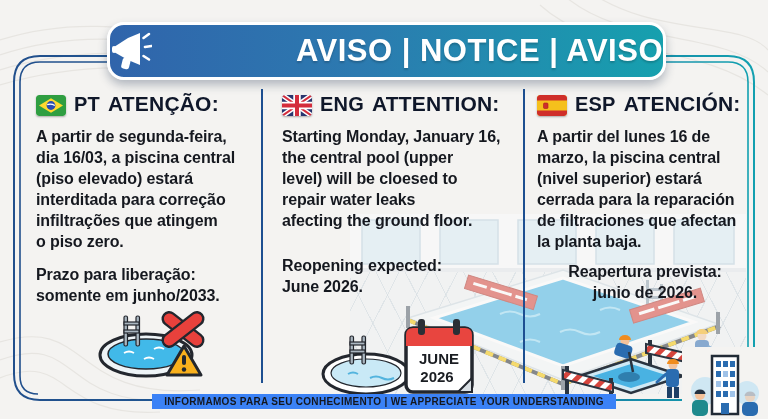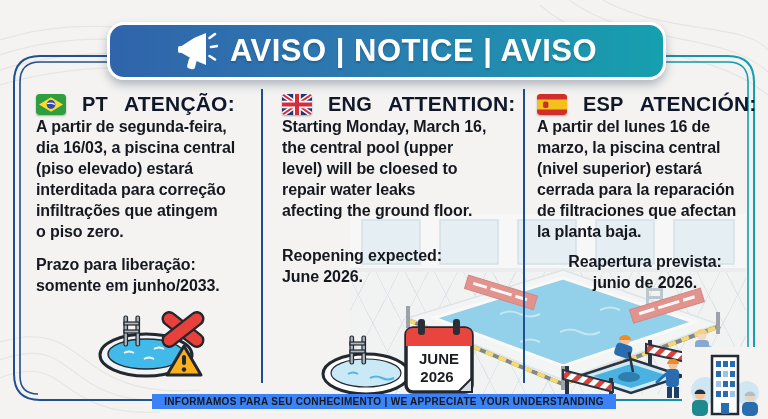--- a/index.html
+++ b/index.html
@@ -30,34 +30,34 @@
   }
   .watermark svg{position:absolute;left:0;top:0;}
 
   
   .header-pill{
     position:absolute;left:107px;top:22px;width:553px;height:52px;
     border-radius:17px;
     background:linear-gradient(90deg,#3064ab 0%,#2c7ab0 45%,#16a0ae 100%);
     border:3px solid #ffffff;
     box-shadow:0 5px 10px rgba(25,45,75,.30);
-    display:flex;align-items:center;justify-content:center;gap:12px;
+    display:flex;align-items:center;justify-content:space-between;gap:12px;
     z-index:6;
   }
   .header-title{
     color:#ffffff;font-weight:bold;font-size:31px;letter-spacing:.5px;
     text-shadow:0 2px 2px rgba(0,0,0,.18);white-space:nowrap;
   }
 
   
   .col{position:absolute;top:92px;z-index:4;}
   .col-pt{left:36px;width:224px;}
   .col-eng{left:282px;width:220px;}
   .col-esp{left:537px;width:216px;}
-  .col-head{display:flex;align-items:center;gap:16px;}
+  .col-head{display:flex;align-items:flex-end;gap:8px;margin-bottom:10px;}
   .flag{border-radius:3px;box-shadow:0 1px 2px rgba(0,0,0,.3);flex:0 0 auto;}
   .lang{font-size:20px;font-weight:bold;color:#10182a;letter-spacing:.2px;}
   .heading{font-size:21px;font-weight:bold;color:#0f172a;letter-spacing:.2px;white-space:nowrap;}
   .body{
     margin:0;font-size:16px;font-weight:bold;color:#15181f;
     line-height:21px;white-space:pre-line;letter-spacing:-0.1px;
   }
   .body2{margin-top:12px;}
   .col-eng .body2{margin-top:24px;}
   .col-esp .body2{margin-top:9px;text-align:center;}
@@ -267,21 +267,21 @@
           <rect width="30" height="21" fill="#29356e"></rect>
           <path d="M0,0 L30,21 M30,0 L0,21" stroke="#ffffff" stroke-width="5"></path>
           <path d="M0,0 L30,21 M30,0 L0,21" stroke="#d42d3c" stroke-width="2"></path>
           <path d="M15,0 V21 M0,10.5 H30" stroke="#ffffff" stroke-width="7.5"></path>
           <path d="M15,0 V21 M0,10.5 H30" stroke="#d42d3c" stroke-width="4"></path>
         </g>
       </svg>
       <span class="lang">ENG</span>
       <span class="heading">ATTENTION:</span>
     </div>
-    <p class="body">Starting Monday, March 16,
+    <p class="body">Starting Monday, January 16,
 the central pool (upper
 level) will be cloesed to
 repair water leaks
 afecting the ground floor.</p>
     <p class="body body2">Reopening expected:
 June 2026.</p>
     <svg class="illo illo-eng" width="160" height="86" viewBox="0 0 160 86">
 
       <ellipse cx="46" cy="60" rx="43" ry="20" fill="#ffffff" stroke="#23272e" stroke-width="3"></ellipse>
       <ellipse cx="46" cy="59" rx="35" ry="14" fill="#c9e9f6" stroke="#23272e" stroke-width="1.2"></ellipse>

